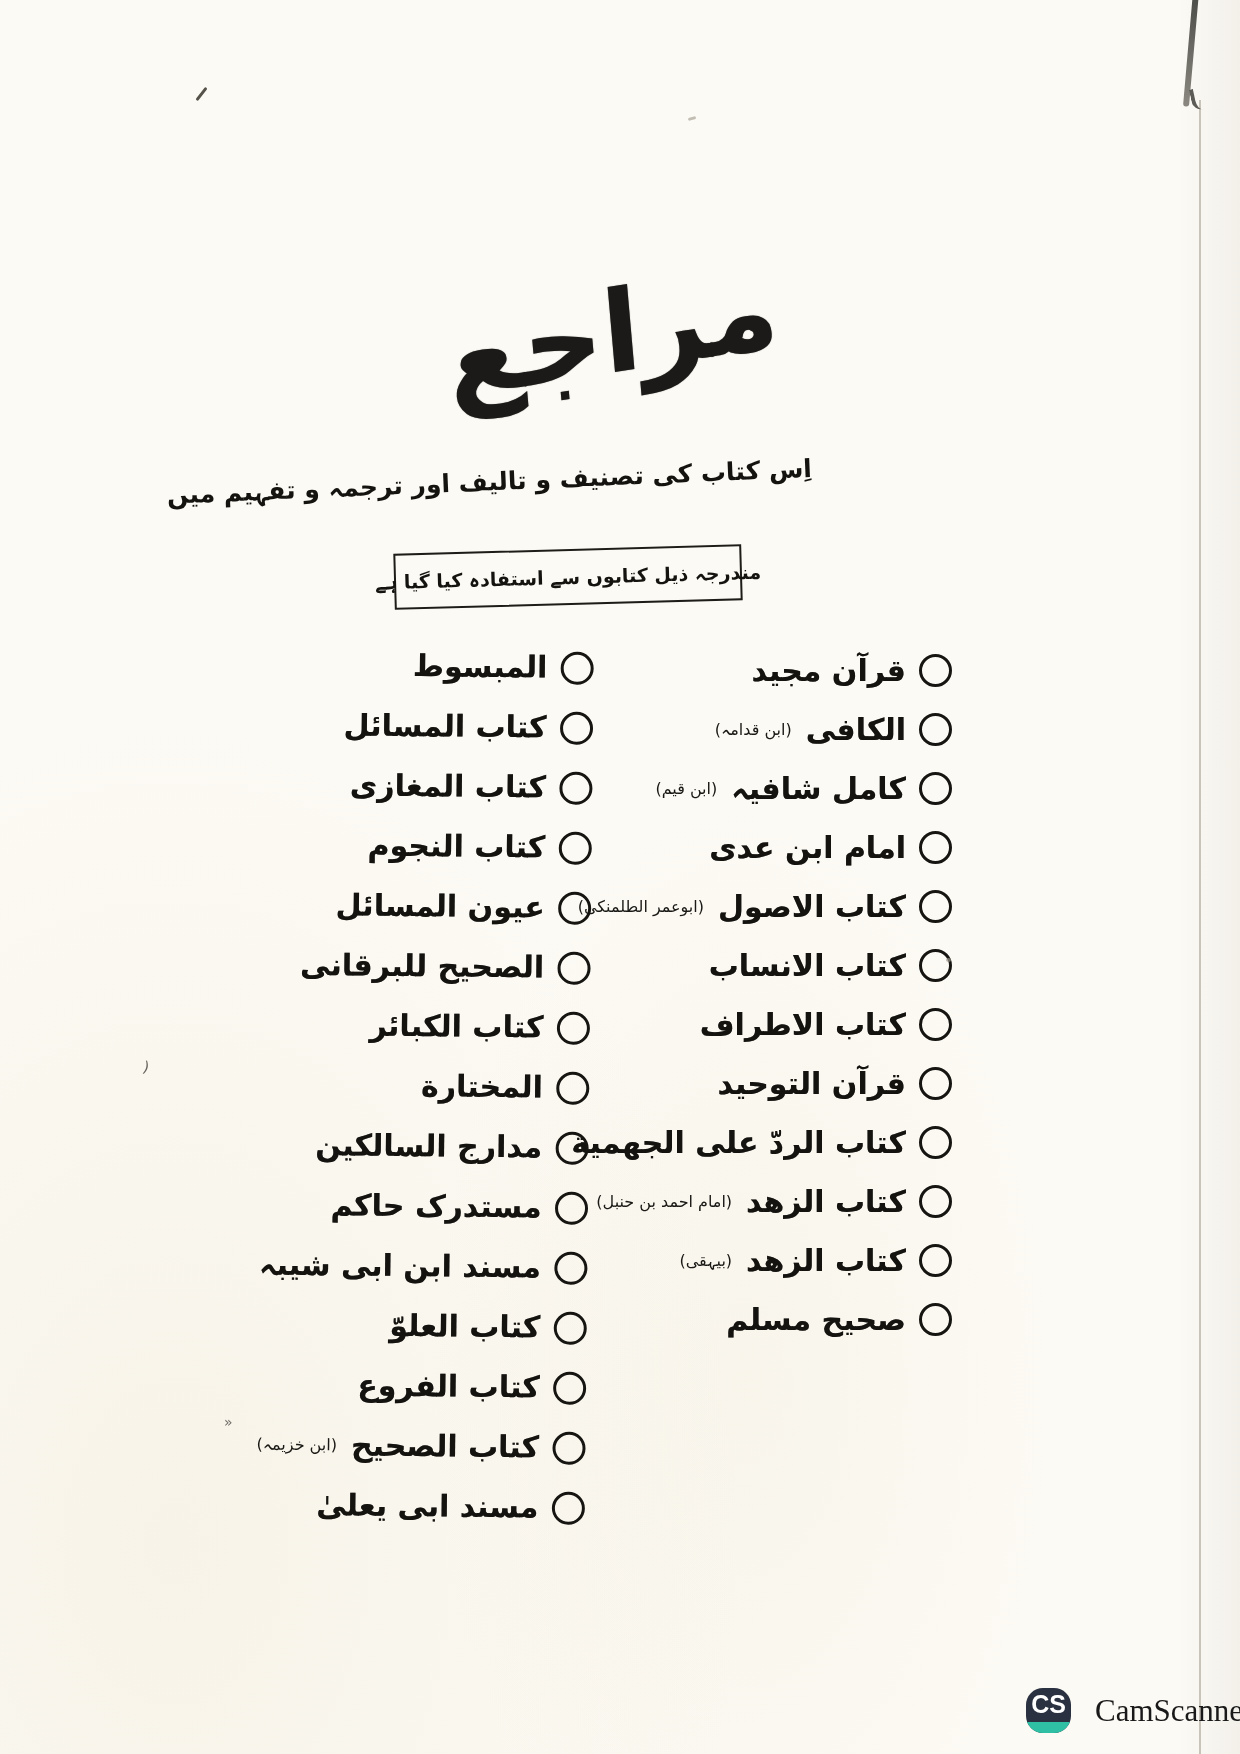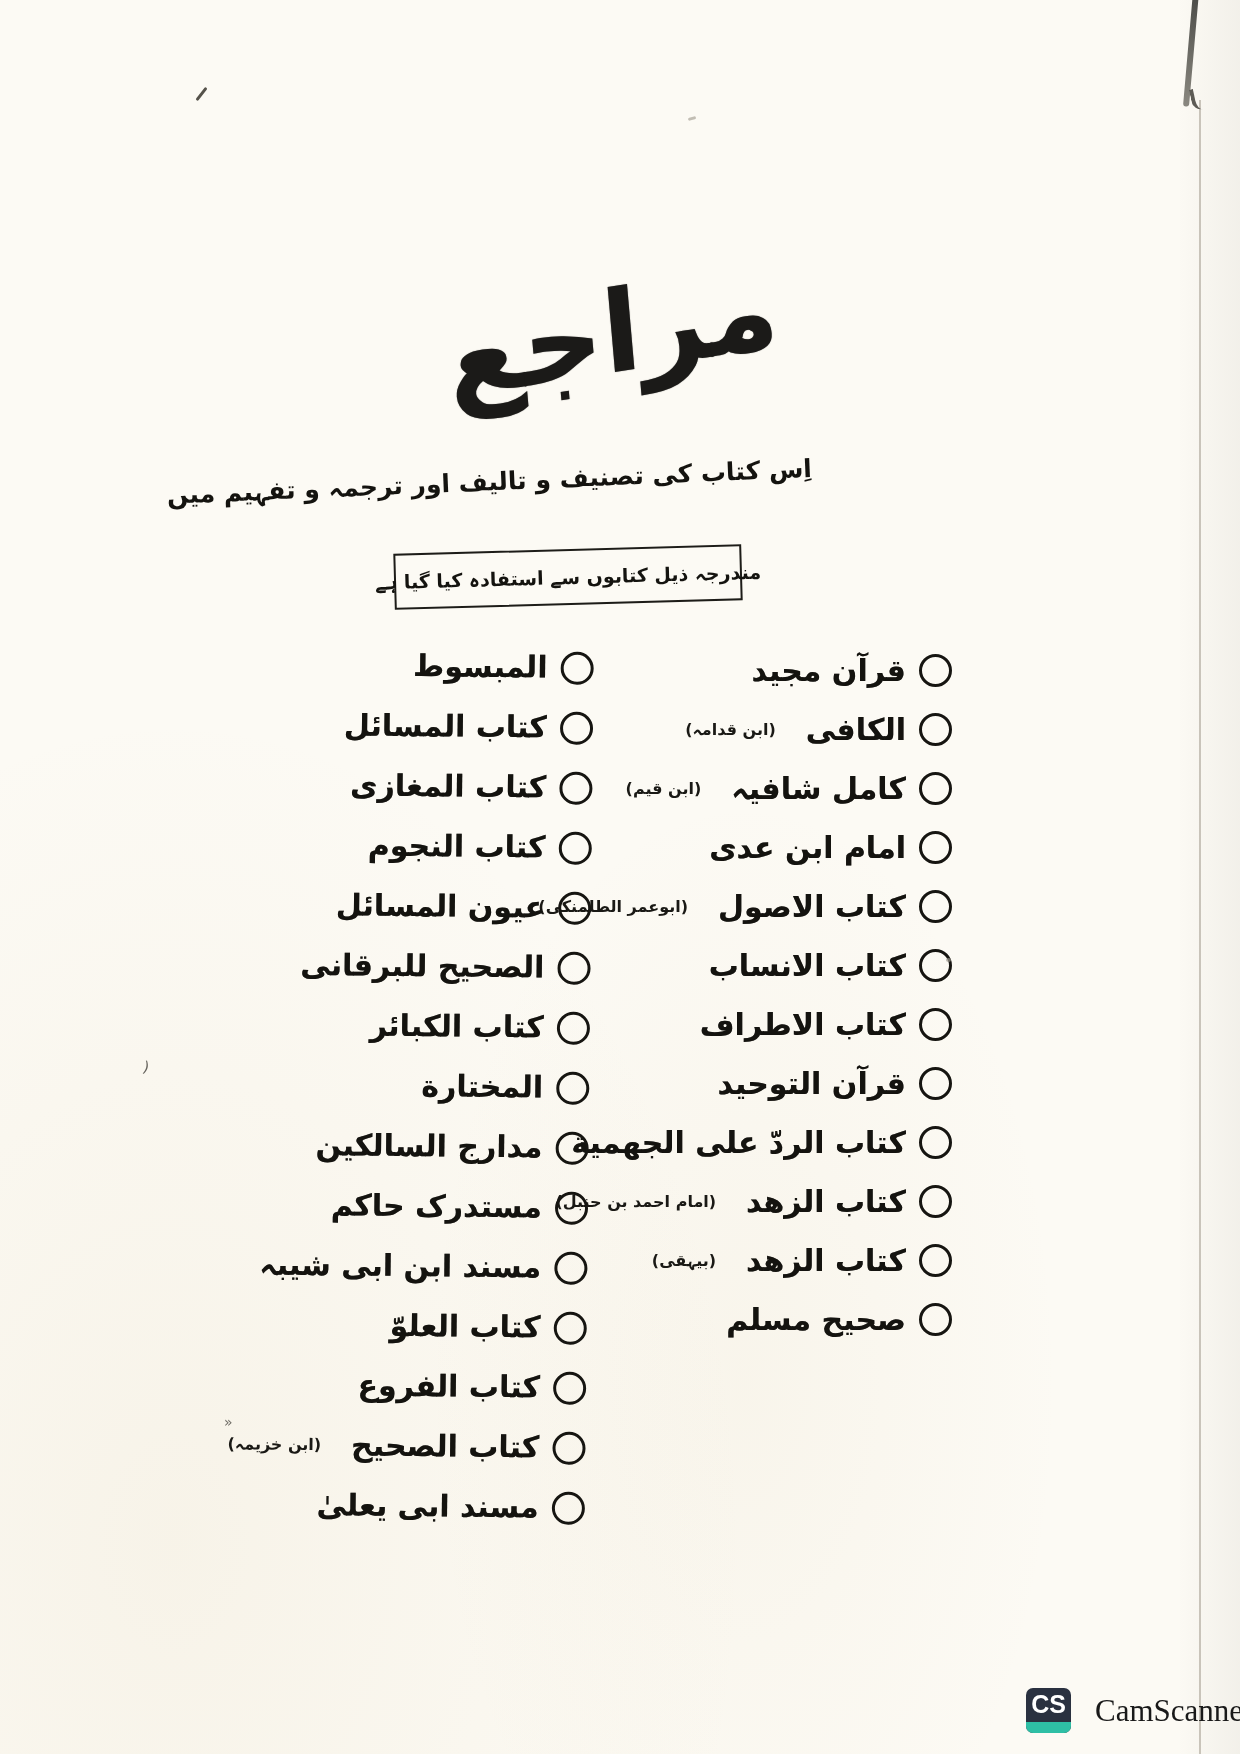--- a/index.html
+++ b/index.html
@@ -70,36 +70,36 @@
   .circle{
     flex:0 0 auto;width:27px;height:27px;border:3px solid #161511;border-radius:50%;
     margin-left:13px;background:transparent;
   }
   .label{direction:rtl;display:flex;align-items:center;}
   .book-title{
     font-size:30px;font-weight:bold;color:#14130f;line-height:1;
     text-shadow:0 0 .6px rgba(0,0,0,.5);
   }
   .book-note{
-    font-size:16px;font-weight:bold;color:#1a1915;margin-right:30px;line-height:1;
+    font-size:16px;font-weight:normal;color:#1a1915;margin-right:14px;line-height:1;
   }
   .book-note:empty{display:none;}
   
   .artifact{position:absolute;color:#3d3b35;}
   .a1{left:200px;top:86px;width:3px;height:16px;background:#55524a;transform:rotate(38deg);border-radius:2px;}
   .a2{left:143px;top:1058px;font-size:15px;transform:rotate(14deg);opacity:.8;}
   .a3{left:224px;top:1414px;font-size:14px;opacity:.75;}
   .a4{left:946px;top:958px;width:5px;height:4px;background:#9a968c;border-radius:50%;opacity:.7;}
   .a5{left:688px;top:117px;width:8px;height:3px;background:#c2beb4;transform:rotate(-15deg);border-radius:2px;}
   
   .watermark{
     position:absolute;left:1026px;top:1688px;display:flex;align-items:center;direction:ltr;
   }
   .cs-icon{
-    position:relative;width:45px;height:45px;border-radius:7px;background:#2a3140;
+    position:relative;width:45px;height:45px;border-radius:17px;background:#2a3140;
     display:flex;align-items:flex-start;justify-content:center;overflow:hidden;
   }
   .cs-icon .cs-text{
     color:#ffffff;font-weight:bold;font-size:25px;line-height:32px;
     font-family:"Liberation Sans",sans-serif;
   }
   .cs-icon .cs-strip{
     position:absolute;bottom:0;left:0;width:100%;height:11px;background:#2ebfa5;
   }
   .cs-label{

